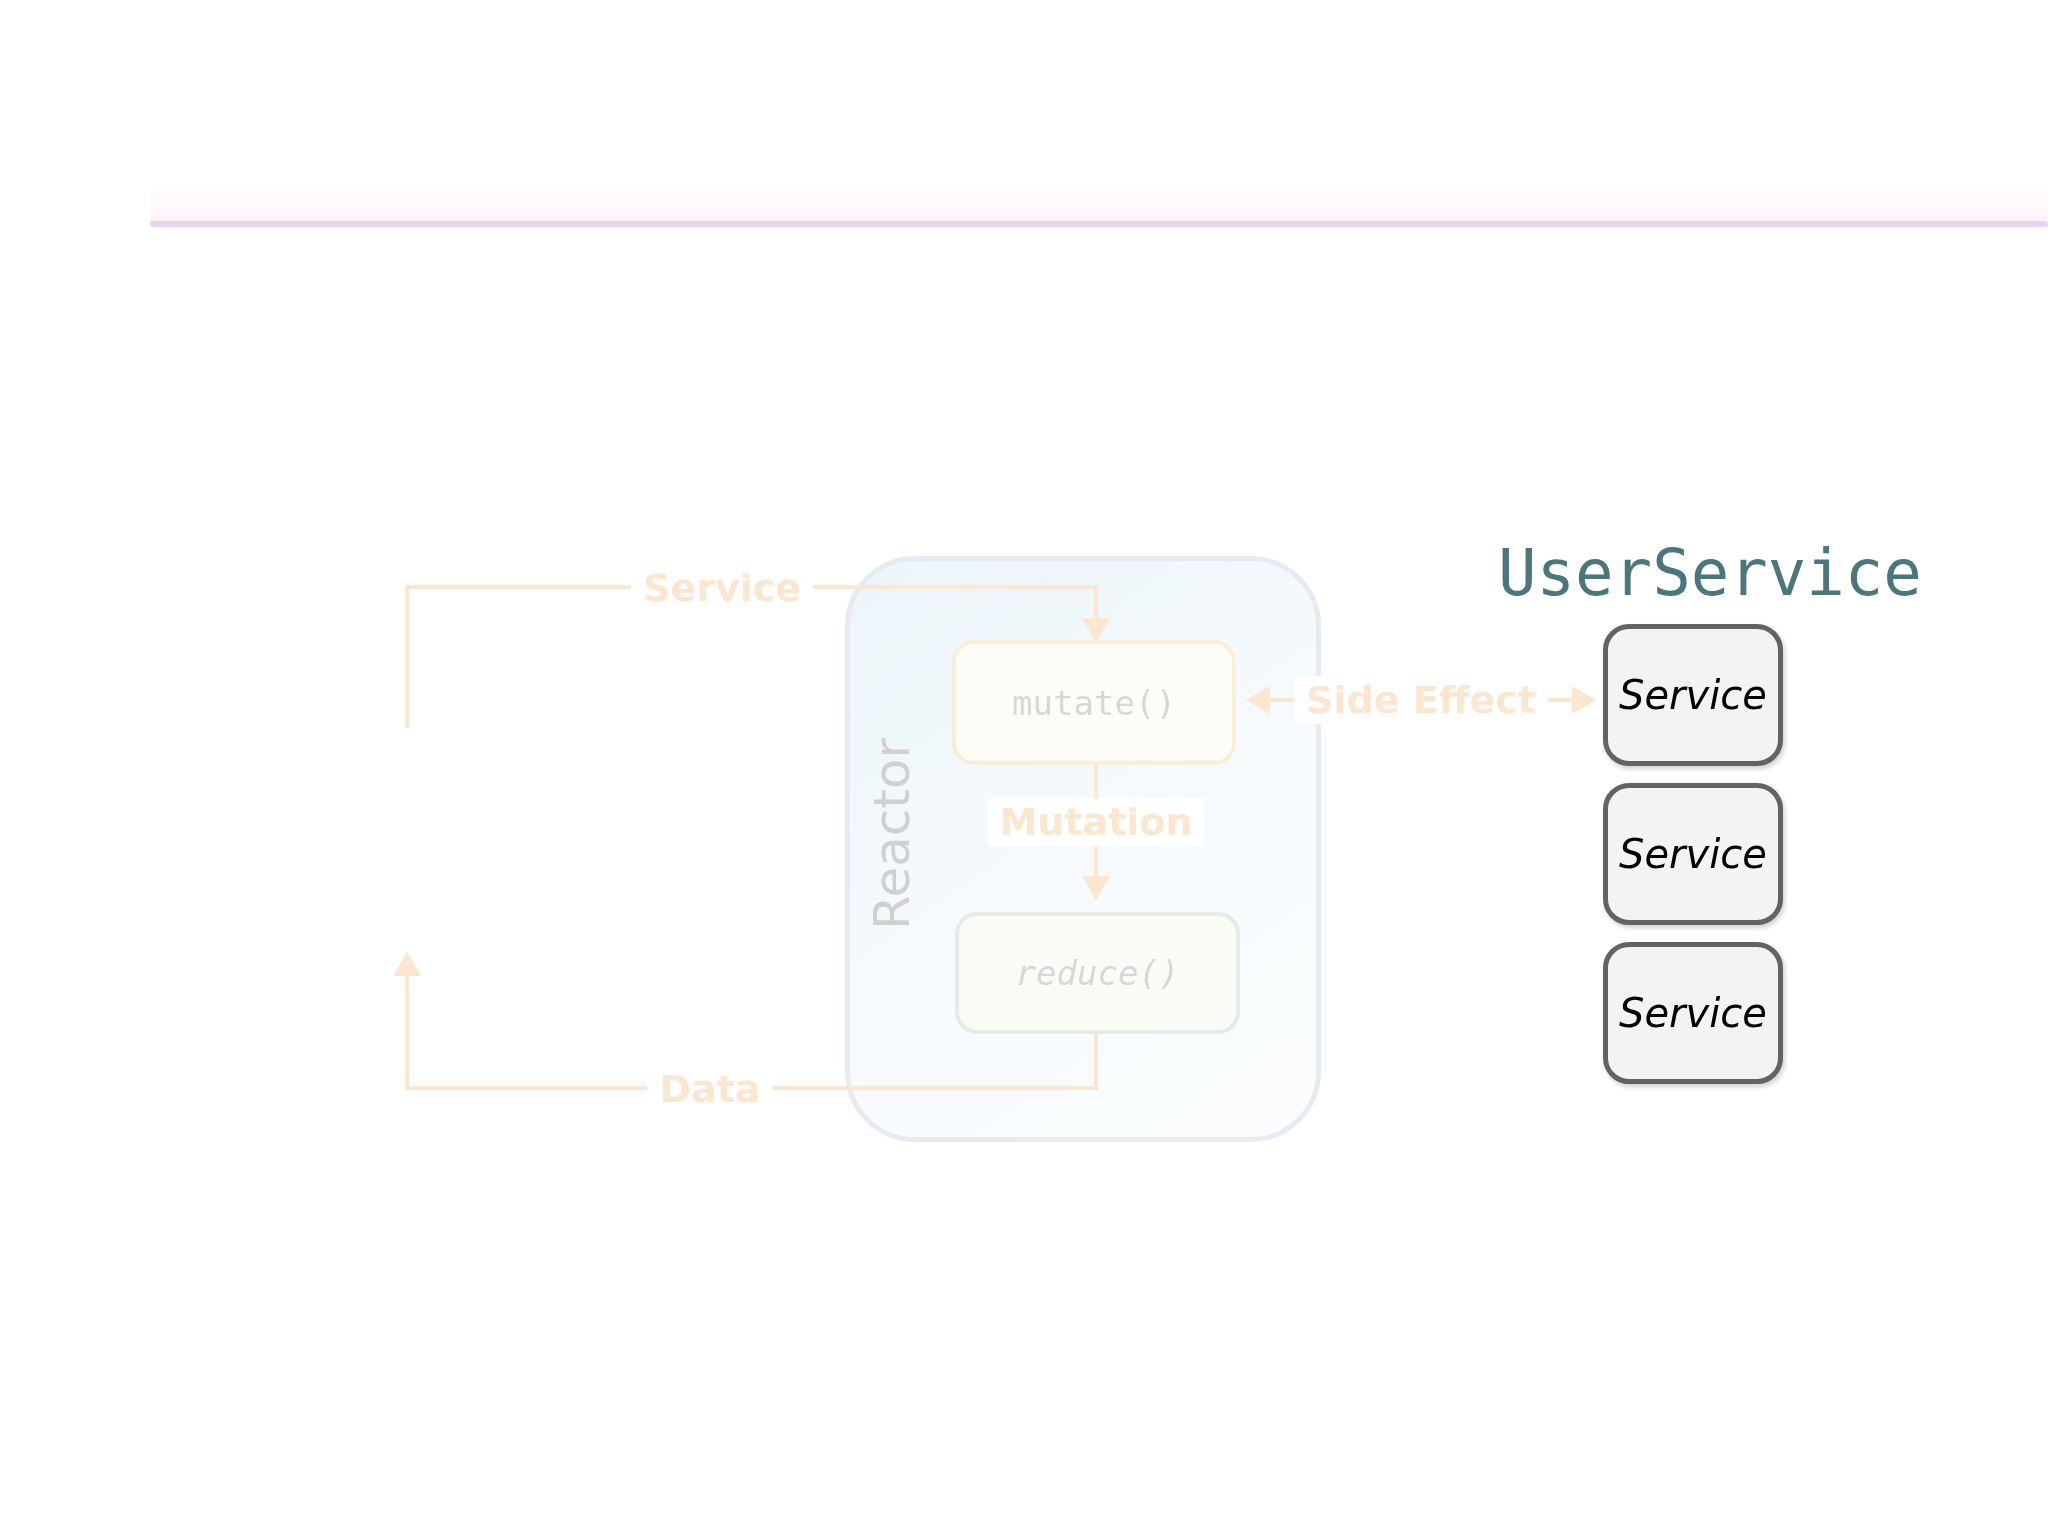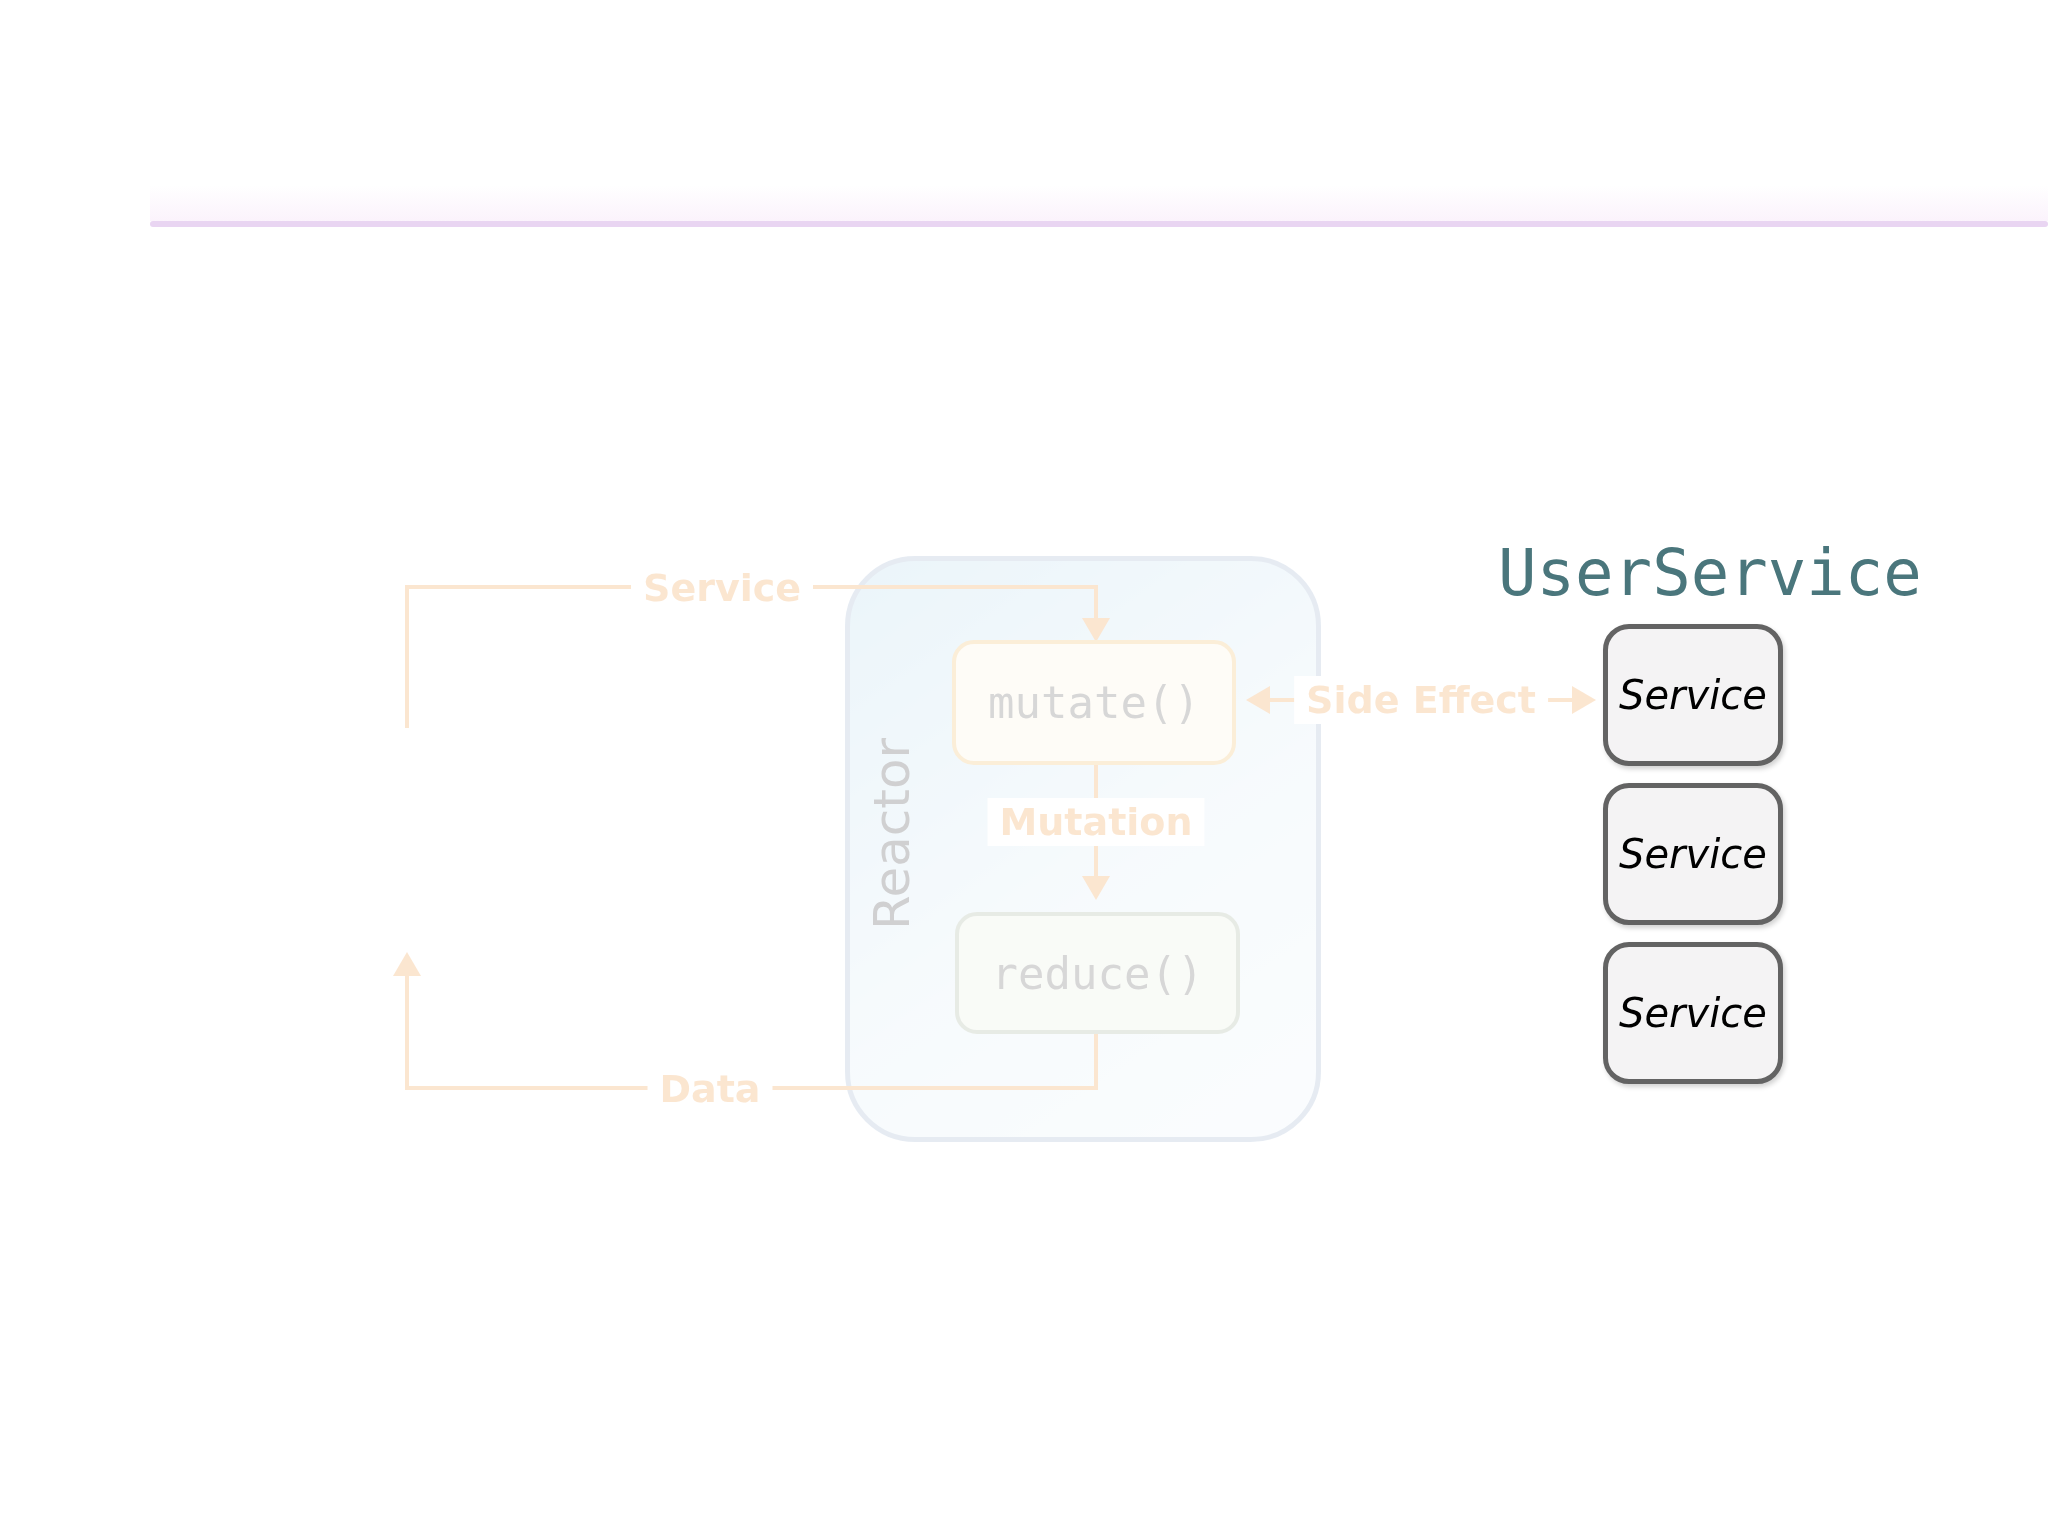--- a/index.html
+++ b/index.html
@@ -105,40 +105,41 @@
     font-size: 50px;
     color: #2e2e33;
     white-space: nowrap;
   }
   .mutate-box, .reduce-box {
     position: absolute;
     display: flex;
     align-items: center;
     justify-content: center;
     font-family: "DejaVu Sans Mono", monospace;
-    font-size: 44px;
+    font-size: 34px;
     color: #4c4c4c;
   }
   .mutate-box {
     left: 952px;
     top: 640px;
     width: 284px;
     height: 125px;
     background: #fdf3dd;
     border: 4px solid #f0b450;
     border-radius: 22px;
   }
   .reduce-box {
     left: 955px;
     top: 912px;
     width: 285px;
     height: 122px;
     background: #e6eedf;
     border: 4px solid #97a88e;
     border-radius: 22px;
+    font-style: italic;
   }
   .flow-label {
     position: absolute;
     transform: translate(-50%, -50%);
     background: #ffffff;
     padding: 2px 12px;
     font-weight: bold;
     font-size: 38px;
     color: var(--accent-orange, #ef8f2e);
     white-space: nowrap;

